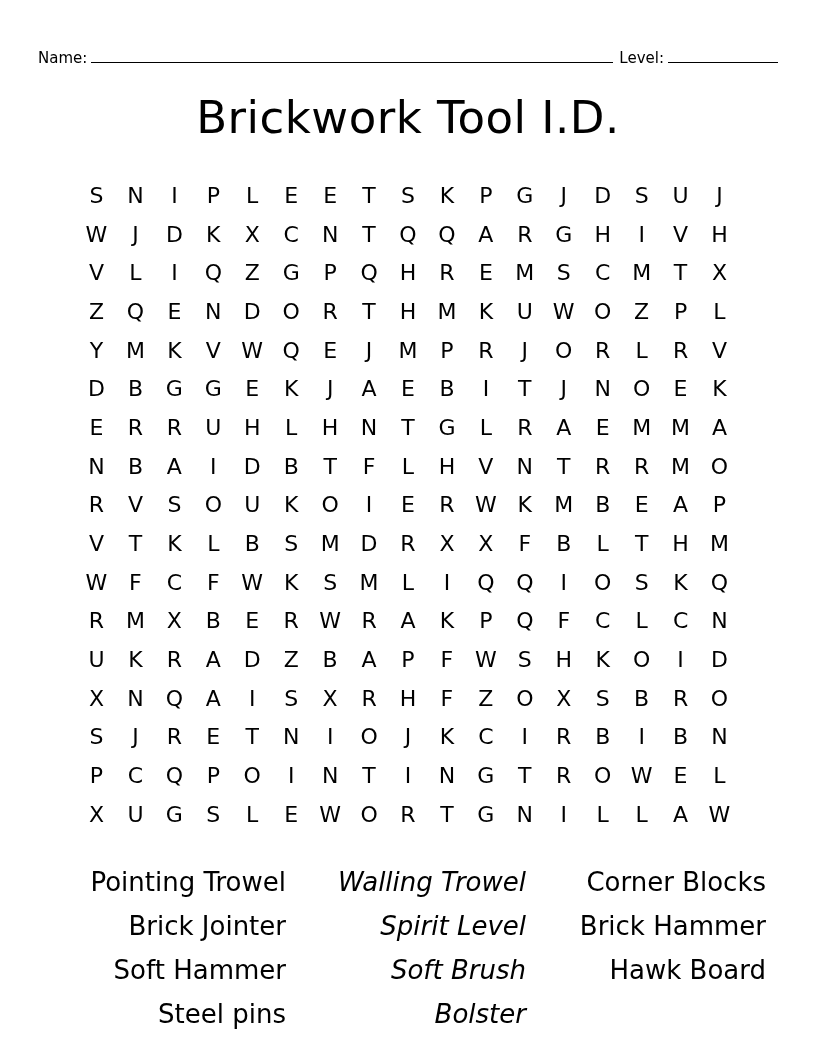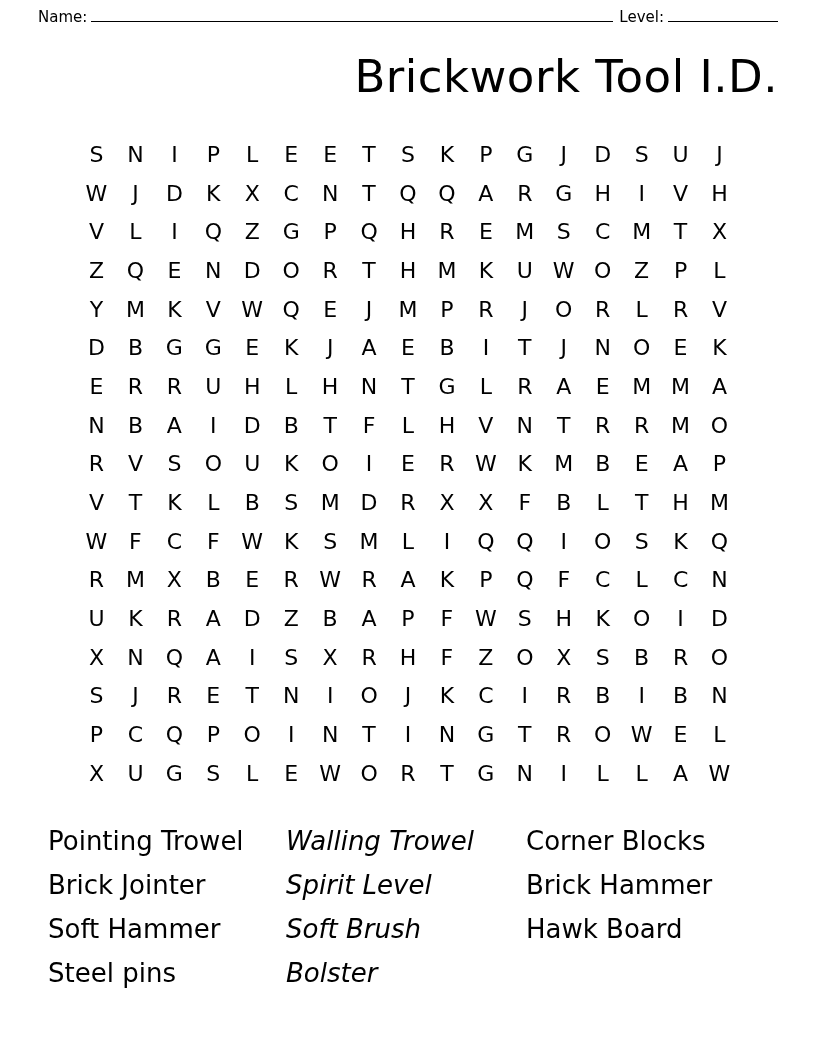--- a/index.html
+++ b/index.html
@@ -28,32 +28,33 @@
     display: flex;
     align-items: baseline;
     font-size: 15px;
     letter-spacing: 0px;
     white-space: nowrap;
     margin-top: 2px;
   }
   .field-label {
     font-size: 15px;
     color: #000;
+    margin-top: 41px;
   }
   .rule {
     border-bottom: 1px solid #000;
     height: 12px;
     display: inline-block;
   }
   .name-rule { flex: 1 1 auto; margin: 0 6px 0 4px; }
   .date-rule { width: 110px; margin-left: 4px; }
 
   
   .title {
-    text-align: right;
+    text-align: center;
     font-size: 45px;
     font-weight: 400;
     letter-spacing: 0.5px;
     margin: 26px 0 0 0;
     line-height: 1.1;
   }
 
   
   .grid {
     margin: 34px auto 0 auto;
@@ -77,20 +78,21 @@
 
   
   .wordlist {
     margin: 26px 0 0 10px;
     display: flex;
     width: 740px;
   }
   .wl-col {
     display: flex;
     flex-direction: column;
+    text-align: right;
   }
   .wl-col.c1 { width: 238px; }
   .wl-col.c2 { width: 240px; font-style: italic; }
   .wl-col.c3 { width: 240px; }
   .word {
     font-size: 26px;
     line-height: 44px;
     white-space: nowrap;
   }
 </style>

